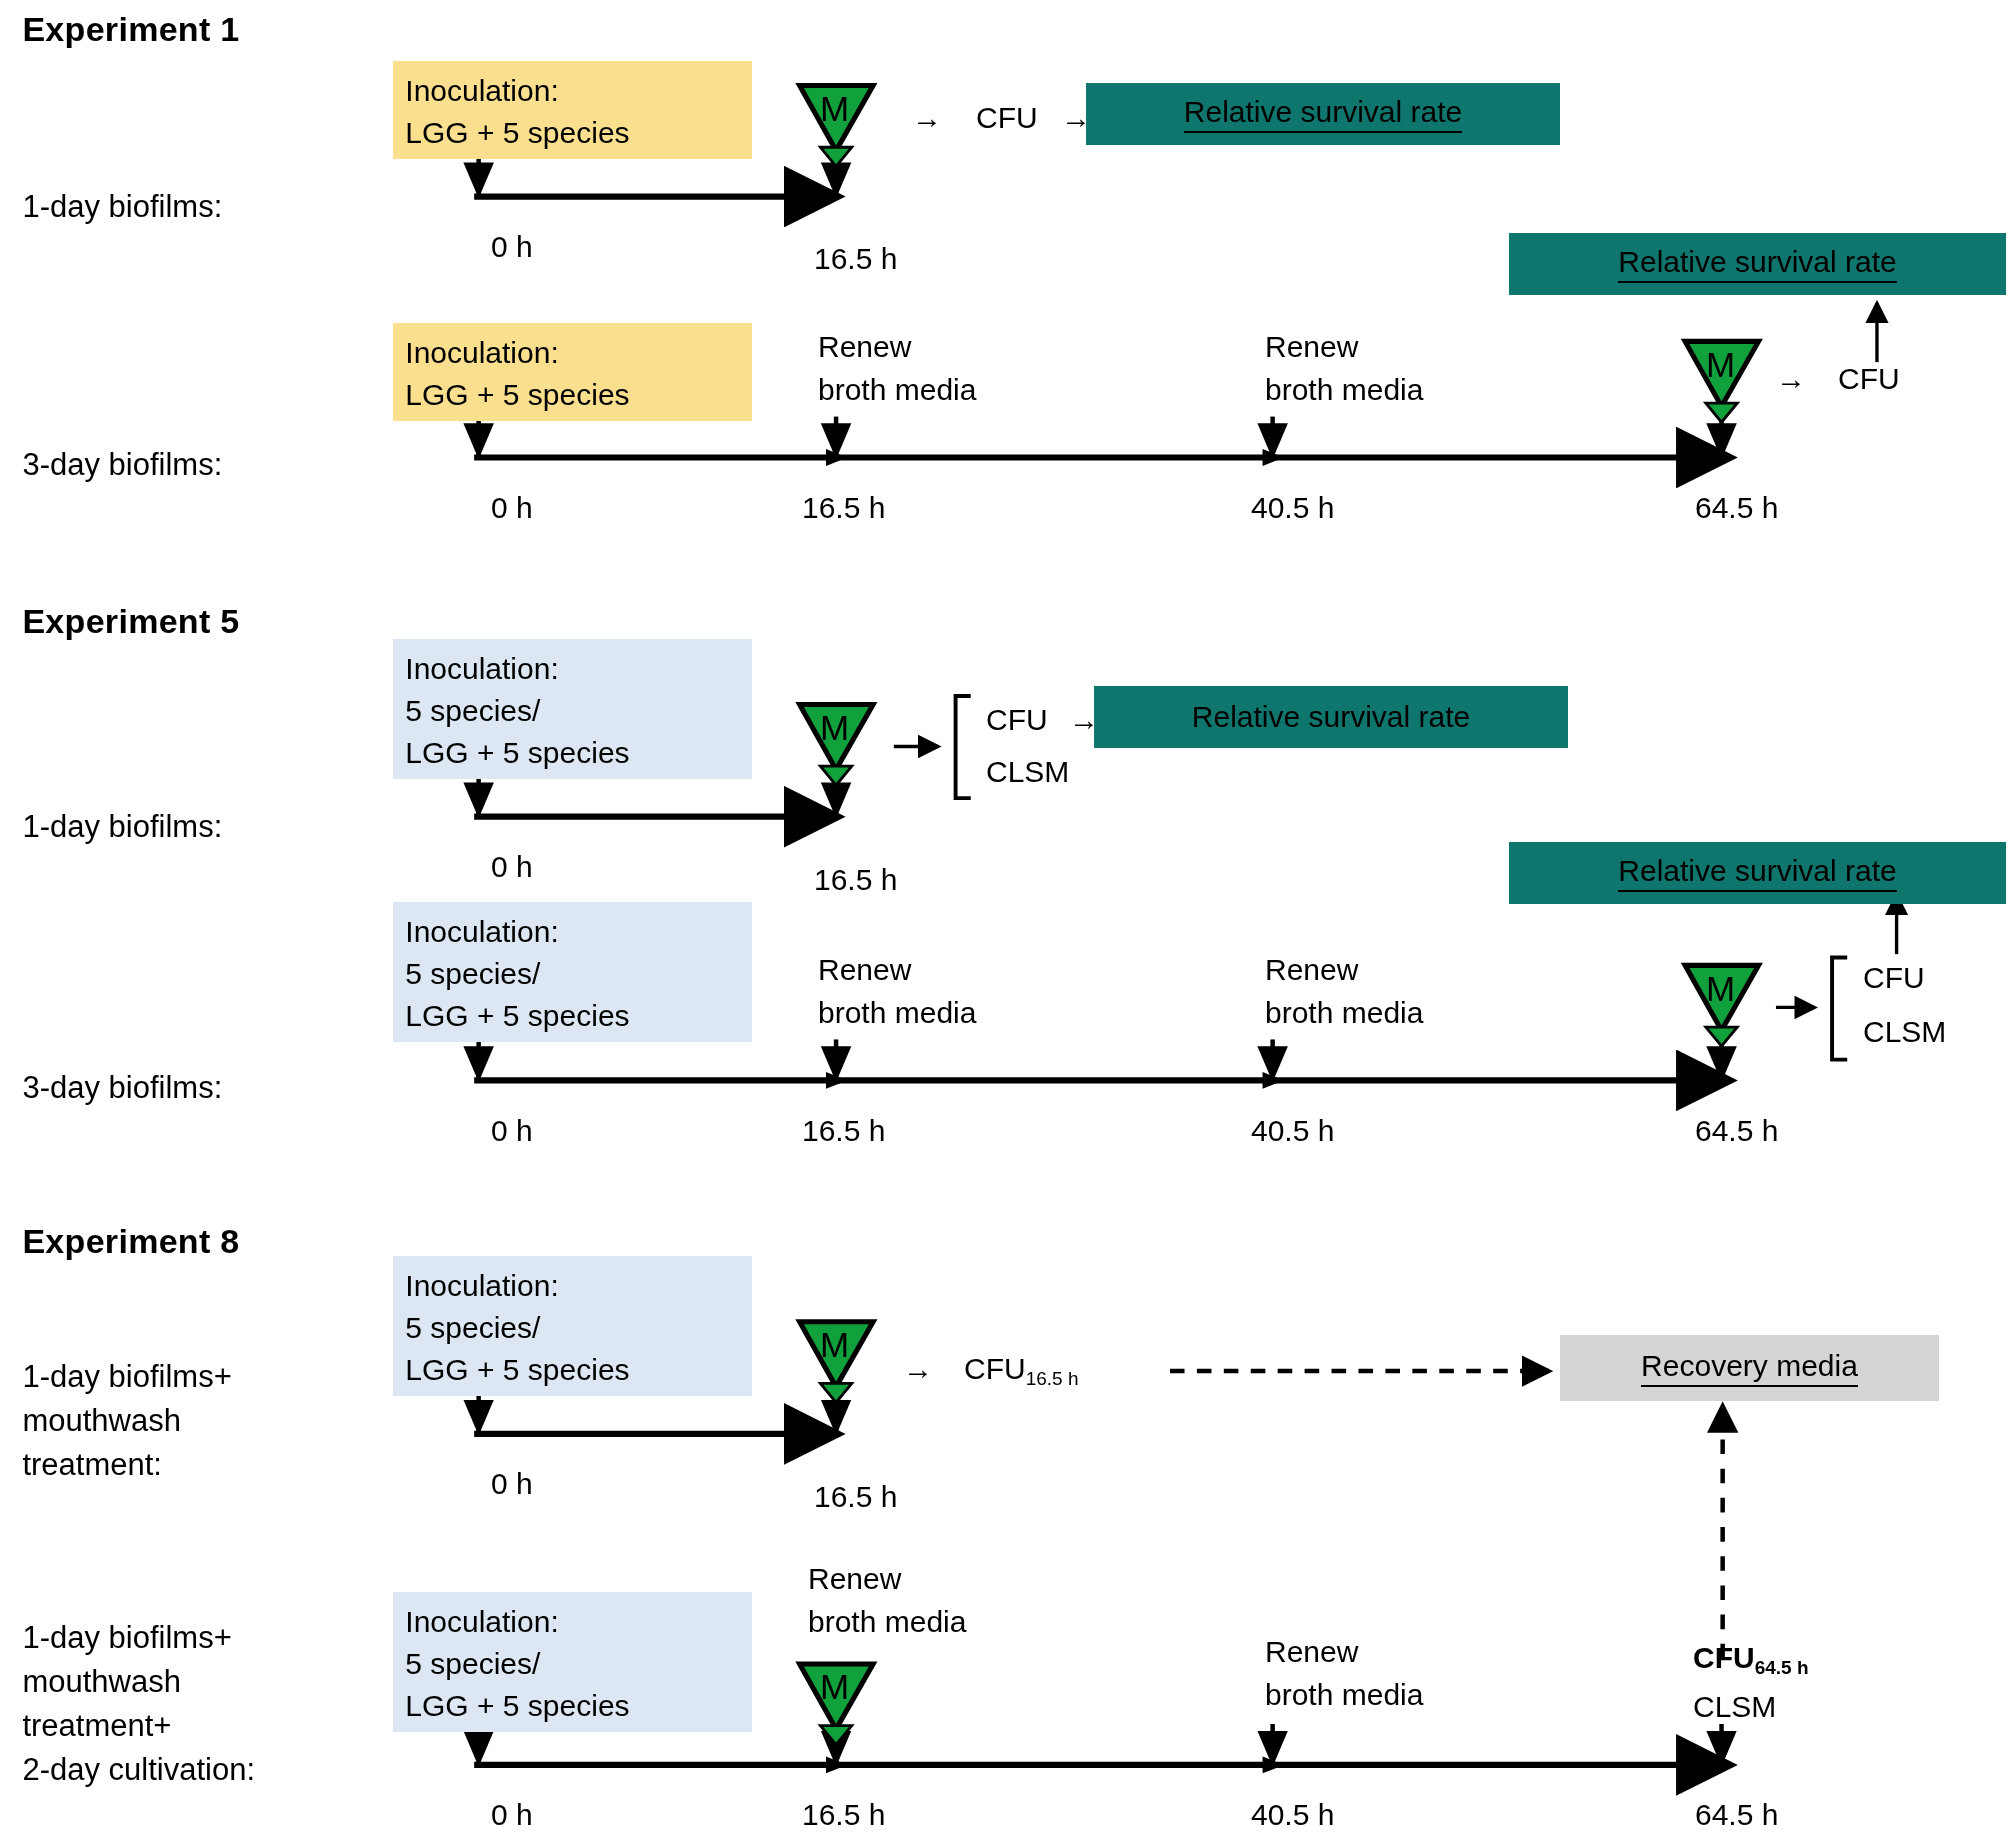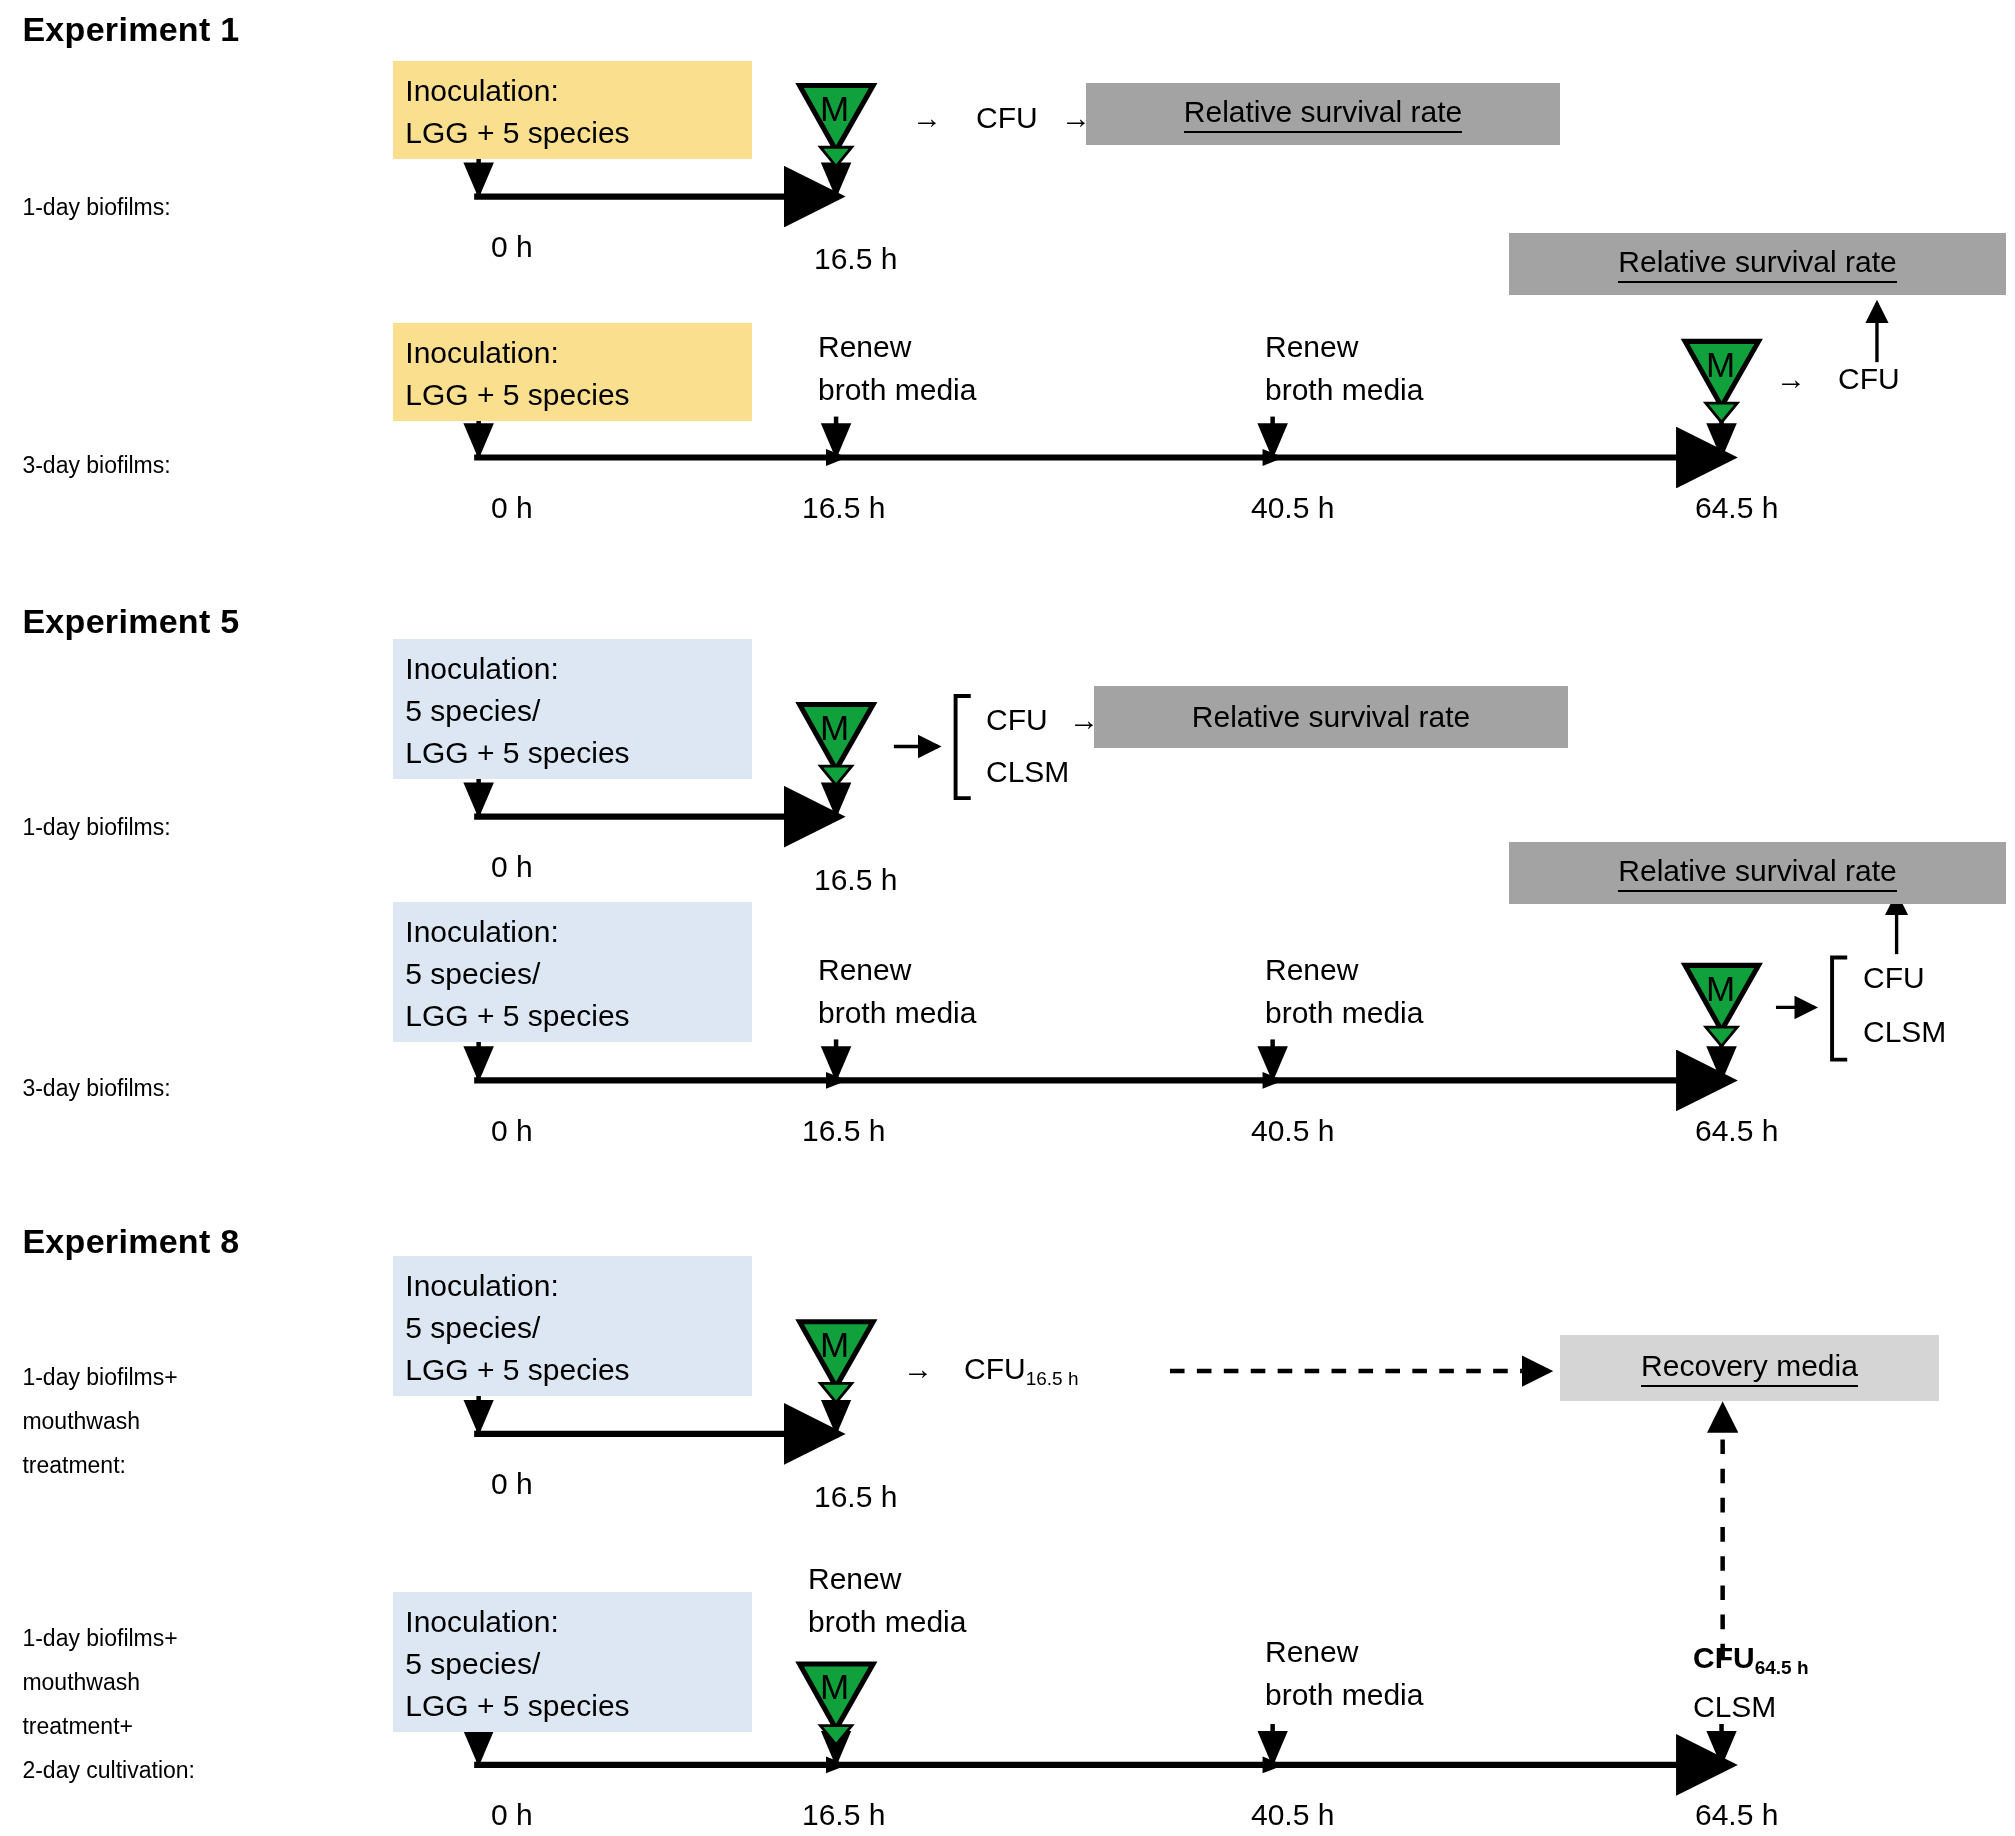--- a/index.html
+++ b/index.html
@@ -1,29 +1,29 @@
 <!DOCTYPE html>
 <html style="font-size:9px"><head>
 <meta charset="utf-8">
 <style>
   html,body{margin:0;padding:0;background:#fff;}
   body{width:2015px;height:1837px;position:relative;
        font-family:"Liberation Sans","DejaVu Sans",sans-serif;color:#000;}
   #root{position:absolute;left:0;top:0;width:2015px;height:1360px;padding-left:34px;}
   .exp-title{position:absolute;font-weight:bold;font-size:34px;letter-spacing:0.3px;}
-  .row-label{position:absolute;font-size:23px;line-height:44px;white-space:pre-line;}
+  .row-label{position:absolute;font-size:31px;line-height:44px;white-space:pre-line;}
   .inoc-box{position:absolute;font-size:30px;line-height:42px;padding:9px 12.3px 10px 12.3px;
             box-sizing:border-box;white-space:pre-line;}
   .inoc-yellow{background:#F9DF8E;}
   .inoc-blue{background:#DCE7F3;}
   .plain-text{position:absolute;font-size:30px;line-height:43px;white-space:pre-line;}
   .time-label{position:absolute;font-size:30px;white-space:nowrap;}
   .result-box{position:absolute;font-size:30px;box-sizing:border-box;
               display:flex;align-items:center;justify-content:center;white-space:nowrap;}
-  .rs-box{background:#a3a3a3;}
+  .rs-box{background:#0f766e;}
   .rec-box{background:#D5D5D5;}
   .result-box span.u{border-bottom:2.8px solid #000;padding-bottom:2.2px;}
   .small-txt{position:absolute;font-size:30px;white-space:nowrap;}
   .sub{font-size:19px;vertical-align:baseline;position:relative;top:5.6px;}
   svg.overlay{position:absolute;left:0;top:0;width:2015px;height:1837px;pointer-events:none;}
 </style>
 </head>
 <body>
 
 <div id="root">

